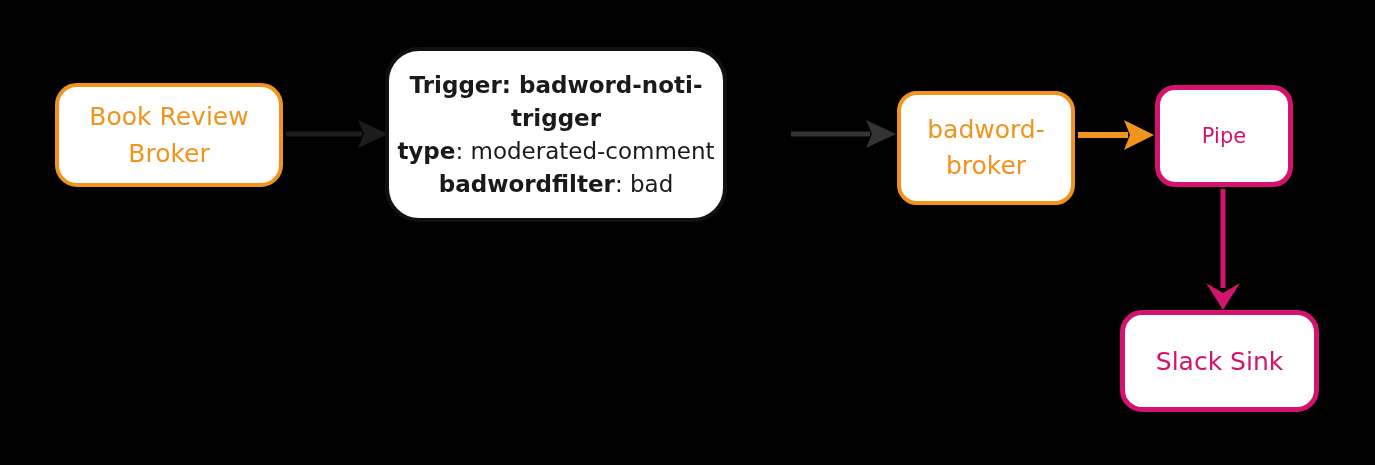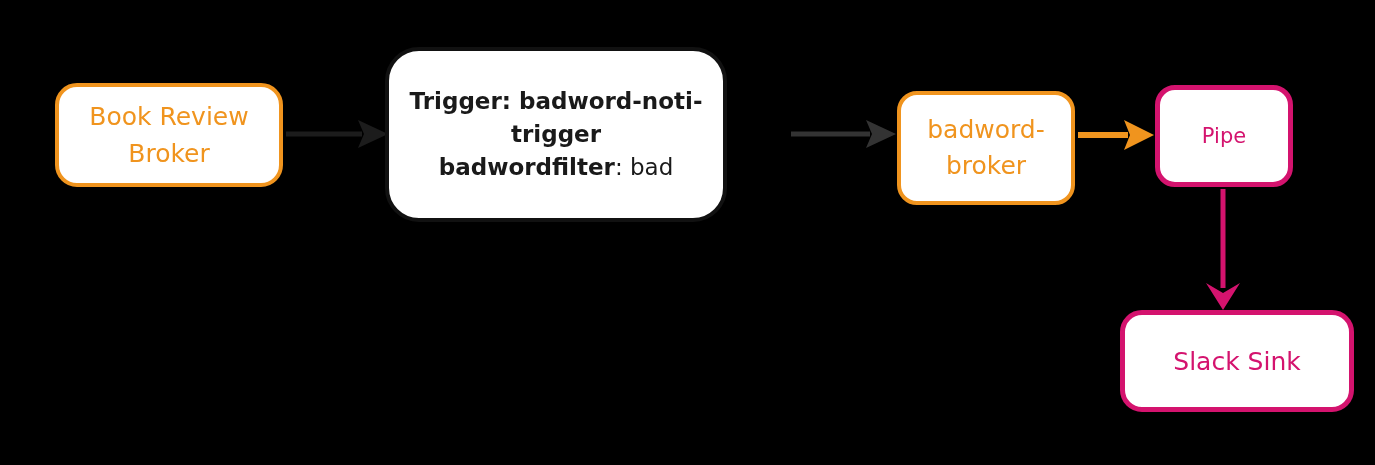--- a/index.html
+++ b/index.html
@@ -55,21 +55,21 @@
     left:897px; top:91px; width:178px; height:114px;
     border-radius:20px;
     font-size:25px; line-height:36px;
   }
   #node-pipe{
     left:1155px; top:85px; width:138px; height:102px;
     border-radius:20px;
     font-size:21px;
   }
   #node-slack{
-    left:1120px; top:310px; width:234px; height:102px;
+    left:1120px; top:310px; width:199px; height:102px;
     border-radius:22px;
     font-size:25px;
   }
   .bold{font-weight:bold;}
   svg.edges{
     position:absolute;
     left:0; top:0;
     width:1375px;
     height:465px;
     pointer-events:none;
@@ -112,20 +112,23 @@
   <div class="node node-orange" id="node-book">
     <span class="line">Book Review</span>
     <span class="line">Broker</span>
   </div>
 
   <div class="node node-black" id="node-trigger">
     <span class="line">
       <span class="bold">Trigger: badword-noti-trigger</span><span></span>
     </span>
     <span class="line">
+      <span class="bold">type</span><span>: moderated-comment</span>
+    </span>
+    <span class="line">
       <span class="bold">badwordfilter</span><span>: bad</span>
     </span>
   </div>
 
   <div class="node node-orange" id="node-badword">
     <span class="line">badword-</span>
     <span class="line">broker</span>
   </div>
 
   <div class="node node-pink" id="node-pipe">

